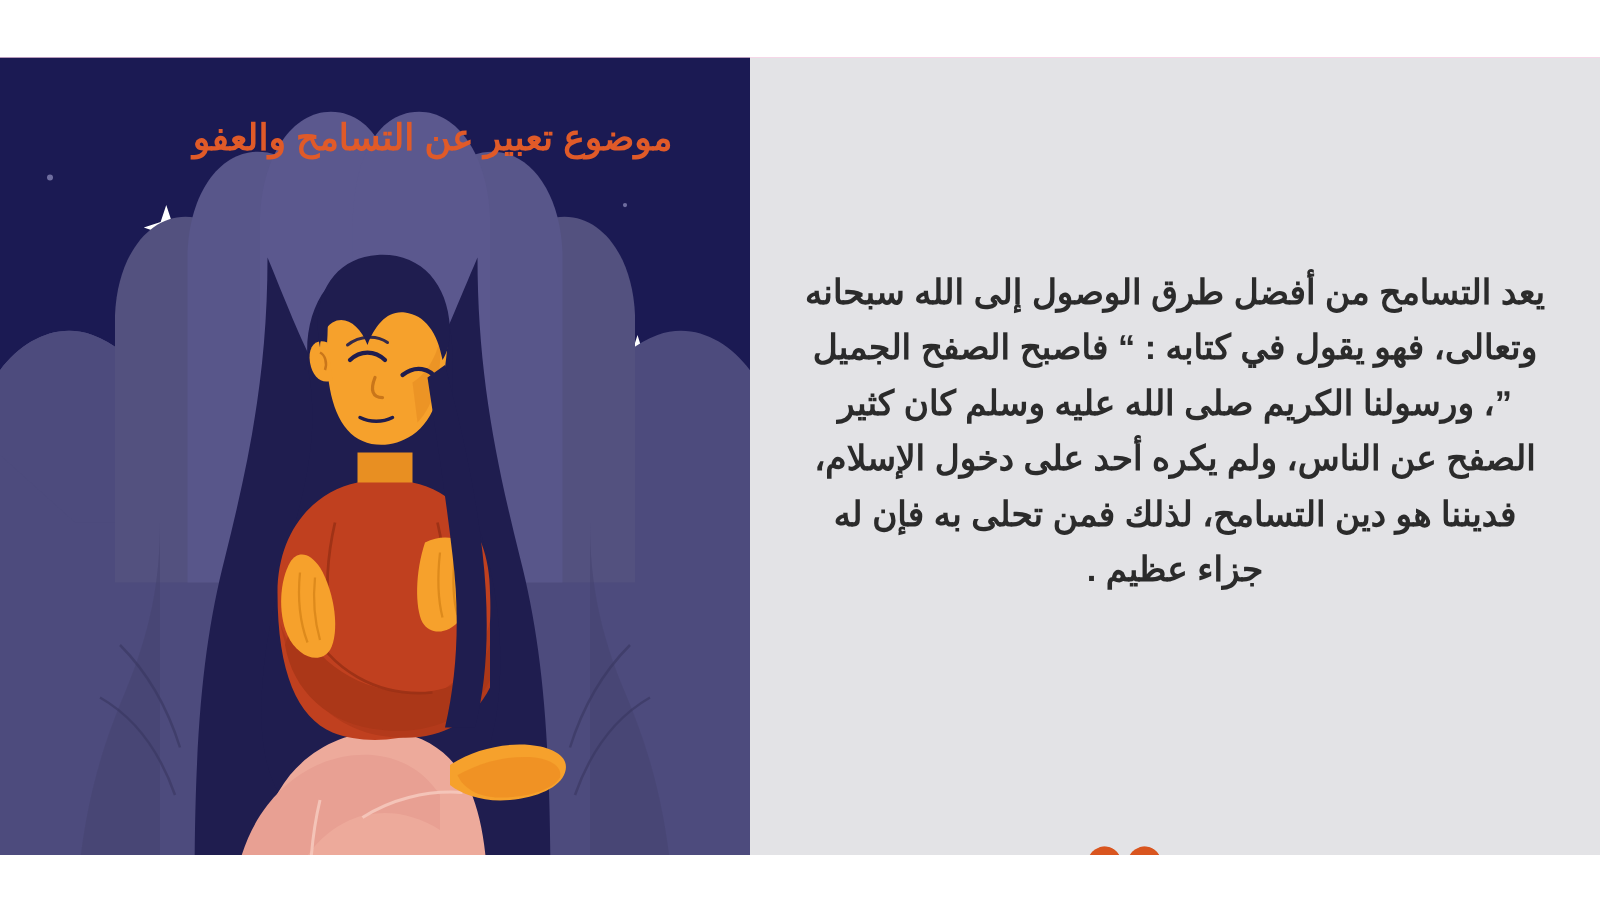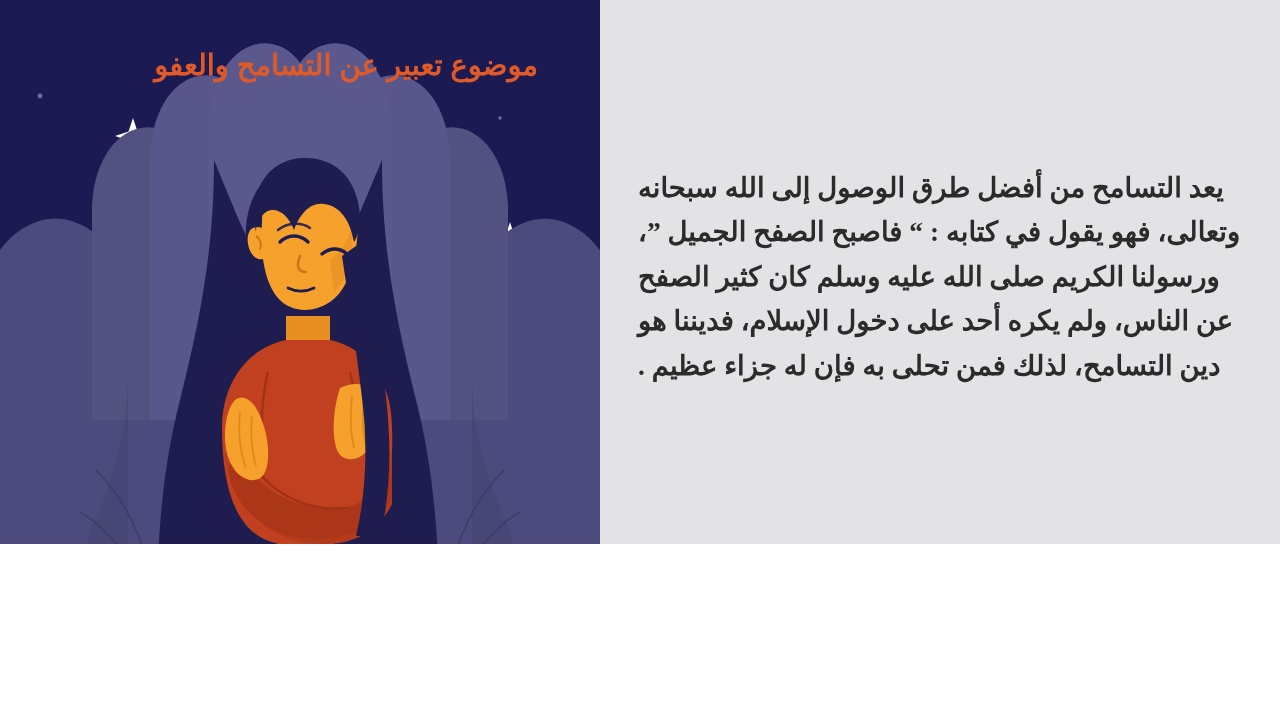--- a/index.html
+++ b/index.html
@@ -3,24 +3,25 @@
 <meta charset="utf-8">
 <style>
   html, body {
     margin: 0;
     padding: 0;
     background: #ffffff;
   }
   .slide {
     position: relative;
     width: 1280px;
-    height: 544px;
+    height: 638px;
     overflow: hidden;
     font-family: "Liberation Sans", sans-serif;
     background: #f9a8d4;
+    margin-top: 46px;
   }
 
   
   .left-panel {
     position: absolute;
     left: 0;
     top: 0;
     width: 600px;
     height: 720px;
     background: #1b1a53;
@@ -58,24 +59,24 @@
     top: 0;
     width: 680px;
     height: 720px;
     background: #e3e3e6;
   }
   .body-text {
     position: absolute;
     left: 38px;
     top: 138px;
     width: 604px;
-    text-align: left;
+    text-align: center;
     direction: rtl;
     color: #2b2b2b;
-    font-family: Liberation Serif, serif;
+    font-family: Liberation Sans, sans-serif;
     font-size: 27.5px;
     font-weight: bold;
     line-height: 1.62;
     letter-spacing: 0px;
   }
 
   
   .deco {
     position: absolute;
     left: 0;

